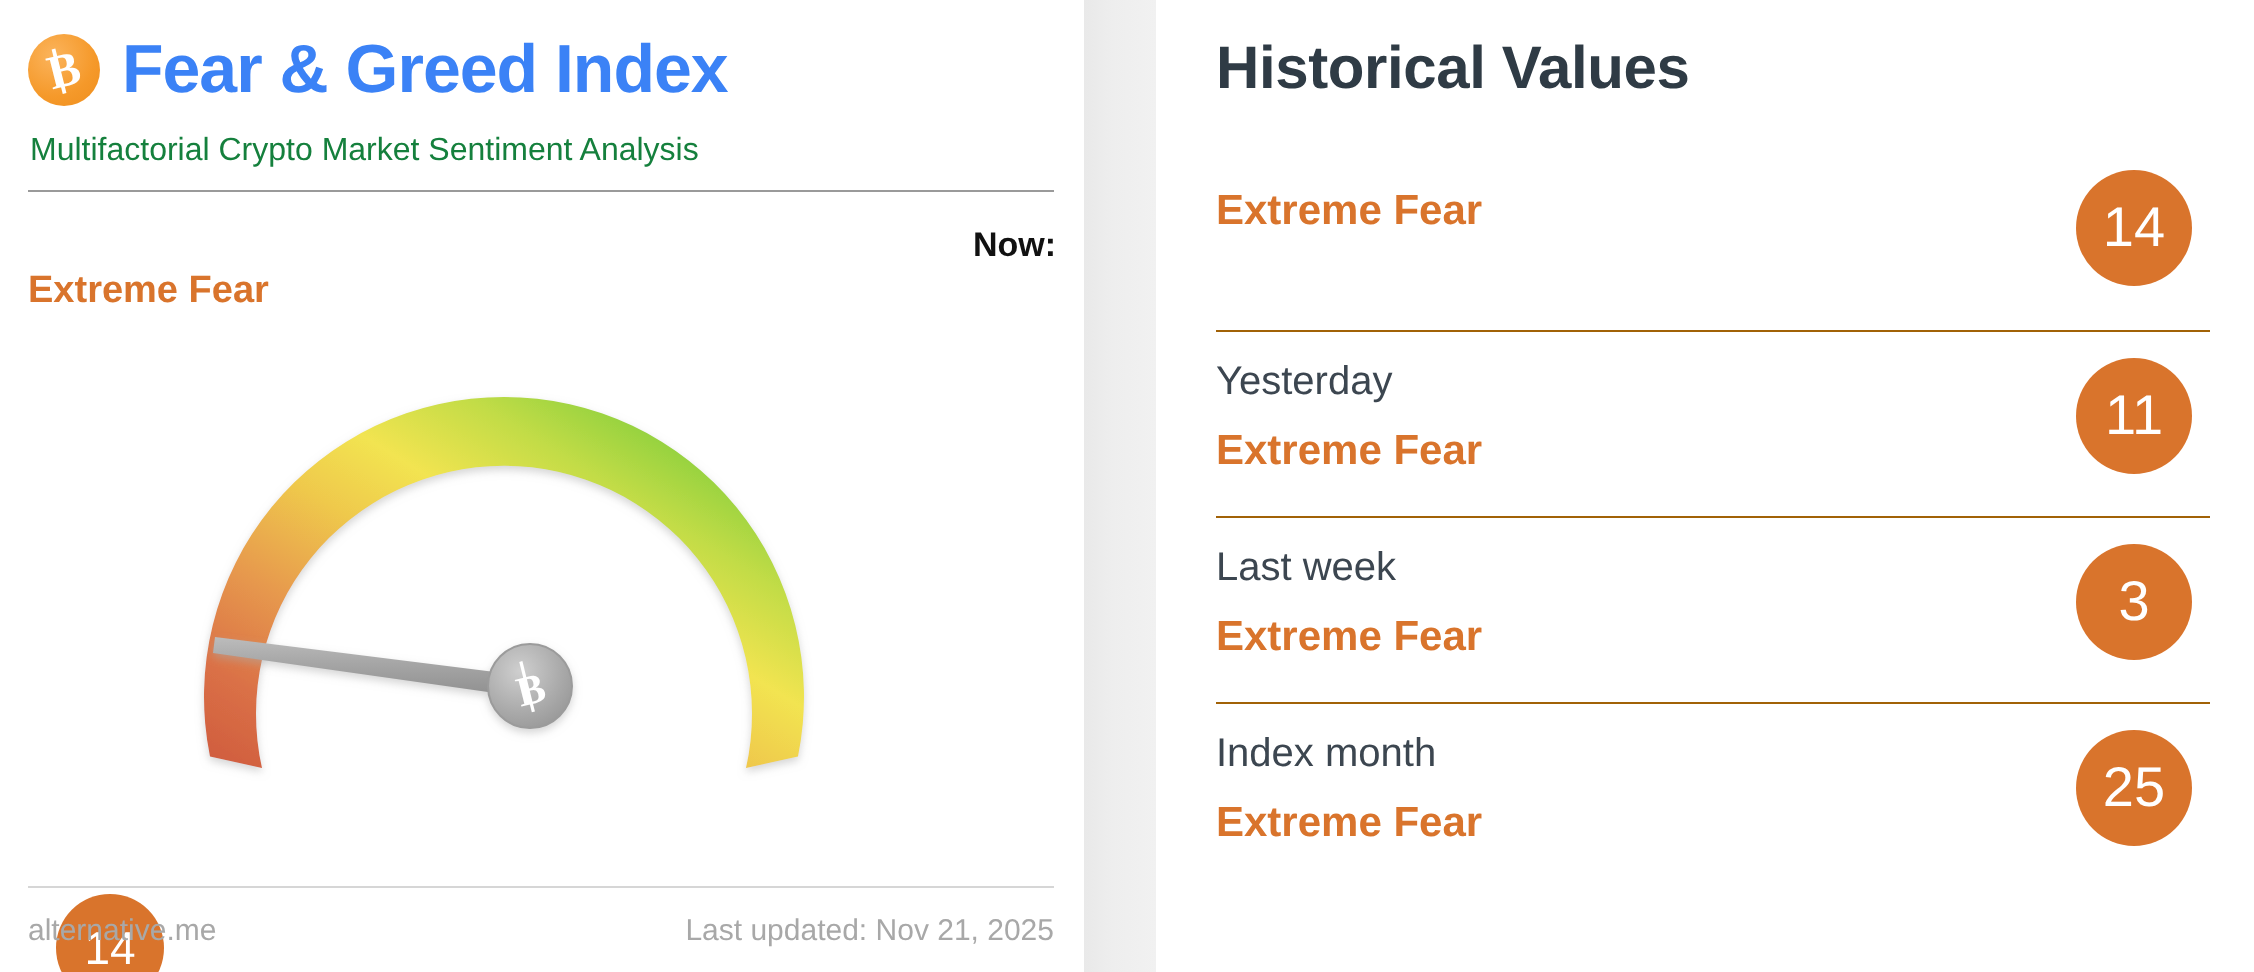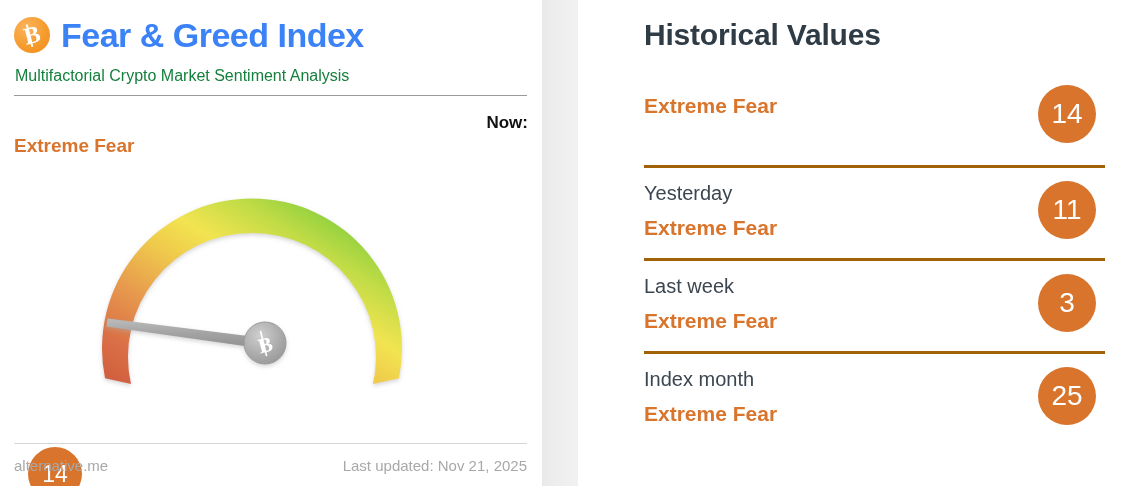--- a/index.html
+++ b/index.html
@@ -119,36 +119,35 @@
     flex: 0 0 auto;
   }
 
   
   .right-panel {
     position: relative;
     flex: 1 1 auto;
     height: 486px;
     background: #ffffff;
     padding: 13px 22px 0 30px;
-    margin-left: 36px;
   }
   .hist-title {
     font-size: 30px;
     font-weight: bold;
     color: #2f3b45;
     letter-spacing: -0.2px;
     margin-top: 5px;
   }
   .hist-list { margin-top: 20px; }
   .hist-row {
     position: relative;
     height: 93px;
     padding-top: 12px;
   }
-  .hist-row + .hist-row { border-top: 3px solid #a16207; }
+  .hist-row + .hist-row { border-top: 1px solid #a16207; }
   .hist-period {
     font-size: 20px;
     color: #3c4650;
     line-height: 1.3;
   }
   .hist-class {
     font-size: 21px;
     font-weight: bold;
     color: #d9742c;
     line-height: 1.3;

